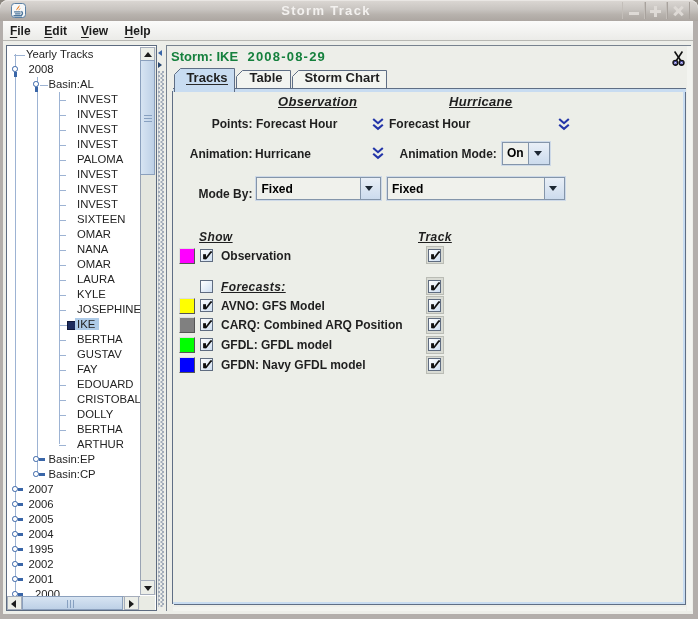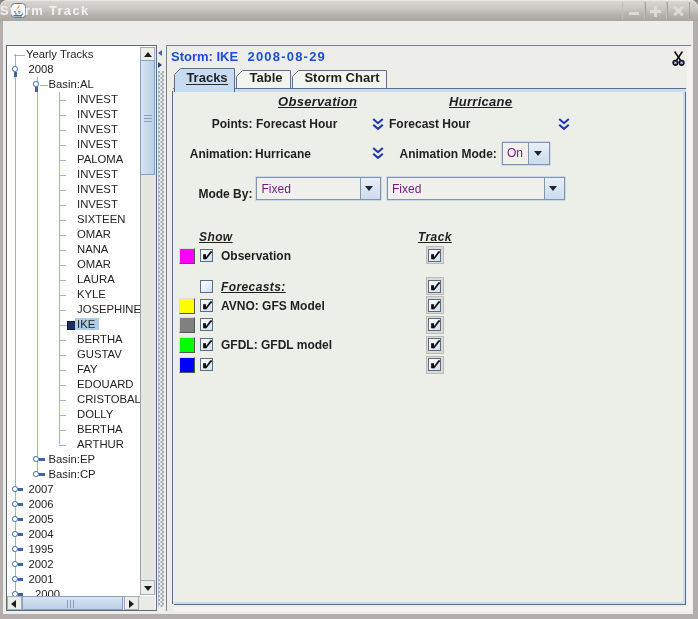--- a/index.html
+++ b/index.html
@@ -5,21 +5,21 @@
 body{width:698px;height:619px;background:#8b867f;font-family:"Liberation Sans",sans-serif;overflow:hidden}
 .abs{position:absolute}
 #win{position:absolute;left:0;top:0;width:698px;height:619px;background:#edeee9;border-radius:8px 8px 0 0}
 #win::before{content:"";position:absolute;left:0;top:21px;width:698px;height:598px;
  border-left:3px solid #b3aeab;border-right:5px solid #b3aeab;border-bottom:5px solid #b3aeab;box-sizing:border-box;z-index:50}
 #titlebar{position:absolute;left:0;top:0;width:698px;height:21px;border-radius:8px 8px 0 0;
  background:linear-gradient(#dcd8d4,#c8c4c0 45%,#b7b2ad 70%,#aca6a1);box-shadow:inset 0 1px 0 #e9e6e3}
 #javaico{position:absolute;left:10.5px;top:2.5px;width:15.5px;height:15.5px;background:#f6f8f9;
  border:1.2px solid #597fa3;border-radius:3.5px;box-sizing:border-box}
 #javaico svg{position:absolute;left:-0.5px;top:-0.5px}
-#title{position:absolute;left:0;top:3px;width:652px;text-align:left;font-weight:bold;font-size:13px;
+#title{position:absolute;left:0;top:3px;width:652px;text-align:center;font-weight:bold;font-size:13px;
  color:#f3f1ef;letter-spacing:1.3px}
 .wbtn{position:absolute;top:2px;width:22px;height:17px;border-left:1px solid #c3beb9;border-right:1px solid #a8a29d}
 .wbtn div{position:absolute;background:#dedad6}
 .wg-min{left:6px;top:10px;width:10px;height:3px}
 .wg-plus-h{left:5px;top:7.5px;width:11px;height:3px}
 .wg-plus-v{left:9px;top:3.5px;width:3px;height:11px}
 .wg-x1{left:9.5px;top:3px;width:3px;height:12px;transform:rotate(45deg)}
 .wg-x2{left:9.5px;top:3px;width:3px;height:12px;transform:rotate(-45deg)}
 #menubar{position:absolute;left:3px;top:21px;width:690px;height:19px;
  background:linear-gradient(#fbfbfa,#ebebe8);border-bottom:1px solid #b7b7b3}
@@ -52,32 +52,32 @@
 
 
 #splitdots{position:absolute;left:157.5px;top:71px;width:6px;height:536px;
  background-image:radial-gradient(circle at 1px 1px,#939fb1 0.65px,transparent 1px),radial-gradient(circle at 1px 1px,#939fb1 0.65px,transparent 1px);
  background-size:4px 4px,4px 4px;background-position:0 0,2.5px 2px}
 .sp-tri{position:absolute;width:0;height:0;border-style:solid}
 
 
 #rpanel{position:absolute;left:165.5px;top:44.5px;width:525.5px;height:566.5px;
  border-top:1.2px solid #77828f;border-left:1.2px solid #77828f;background:#edeee9;box-sizing:border-box}
-.shdr{position:absolute;font-weight:bold;font-size:13px;color:#1d4ed8;white-space:pre}
+.shdr{position:absolute;font-weight:bold;font-size:13px;color:#15803d;white-space:pre}
 #scissors{position:absolute;left:672px;top:51px}
 #tabline{position:absolute;left:172.5px;top:87.5px;width:513px;height:1px;background:#5f6e85}
 #tabband{position:absolute;left:172.5px;top:88.5px;width:513px;height:3px;background:#c8dcf1;z-index:2}
 #content{position:absolute;left:172.5px;top:91px;width:510.5px;height:511px;background:#eceee8;
  border-right:2.5px solid #c8dcf1;border-bottom:2.5px solid #c8dcf1;
  box-shadow:1px 1px 0 #5f6e85, -1px 0 0 #5f6e85;box-sizing:content-box}
 .lbl{position:absolute;font-weight:bold;font-size:12px;color:#1f1f1f;white-space:pre}
 .hdr-bi{position:absolute;font-weight:bold;font-style:italic;text-decoration:underline;font-size:13px;letter-spacing:0.3px;color:#1f1f1f;white-space:pre}
 .hdr-iu{position:absolute;font-weight:bold;font-style:italic;text-decoration:underline;font-size:12px;letter-spacing:0.4px;color:#1f1f1f;white-space:pre}
 .combo{position:absolute;background:#f0f1ec;border:1px solid #8495aa;box-sizing:border-box;box-shadow:0 0 0 1px #cdd9e8}
-.cbx-t{position:absolute;left:4.5px;top:3.5px;font-weight:normal;font-size:12px;color:#701a75}
+.cbx-t{position:absolute;left:4.5px;top:3.5px;font-weight:bold;font-size:12px;color:#000000}
 .cbx-a{position:absolute;right:0;top:0;bottom:0;width:19.5px;background:linear-gradient(#e9eff7,#ccdbed);border-left:1px solid #8495aa}
 .tri{position:absolute;left:4.5px;top:8px;width:0;height:0;border:4.5px solid transparent;border-top:5.5px solid #1c2733;border-bottom:none}
 .sw{position:absolute;width:16px;height:16px;border:1px solid #777;box-sizing:border-box;
  border-top-color:#ddd;border-left-color:#ddd;border-right-color:#555;border-bottom-color:#555}
 .cb{position:absolute;width:13px;height:13px;border:1.4px solid #5f6c80;box-sizing:border-box;
  background:linear-gradient(135deg,#ffffff,#cfdff2)}
 .cb svg{position:absolute;left:-1px;top:-1px}
 .cbcell{position:absolute;width:18px;height:18px;background:#d9dbd4;border:1px solid #babcb5;box-sizing:border-box}
 </style></head>
 <body>
@@ -99,20 +99,26 @@
       </div>
 <div class="wbtn" style="right:30px">
         <div class="wg-plus-h"></div>
         <div class="wg-plus-v"></div>
       </div>
 <div class="wbtn" style="right:8px">
         <div class="wg-x1"></div>
         <div class="wg-x2"></div>
       </div>
 </div>
+<div id="menubar">
+      <span class="mi" style="left:6.9px"><u>F</u>ile</span>
+      <span class="mi" style="left:41.3px"><u>E</u>dit</span>
+      <span class="mi" style="left:78px"><u>V</u>iew</span>
+      <span class="mi" style="left:121.6px"><u>H</u>elp</span>
+    </div>
 <div id="treepane"></div>
 <div class="tl" style="left:15.0px;top:54.0px;height:539.0px"></div>
 <div class="tl" style="left:36.5px;top:77.0px;height:396.0px"></div>
 <div class="tl" style="left:58.5px;top:92.0px;height:352.0px"></div>
 <div class="th" style="left:14px;top:54.5px;width:11px"></div>
 <div class="tt" style="left:26px;top:47.7px">Yearly Tracks</div>
 <div class="hc" style="left:12.0px;top:66.0px"></div>
 <div class="hs" style="left:14.2px;top:71.7px;width:2.5px;height:5px"></div>
 <div class="tt" style="left:28.5px;top:62.7px">2008</div>
 <div class="hc" style="left:33.0px;top:81.0px"></div>
@@ -334,20 +340,21 @@
         <path d="M4.4 10.2 L10.4 2.2 L11.9 2.2 L11.9 3.3 L6.4 10.2 Z" fill="#111"></path>
       </svg>
     </div>
 <div class="sw" style="left:179px;top:317.0px;background:#808080"></div>
 <div class="cb" style="left:200.0px;top:318.2px">
       <svg width="13" height="13" viewBox="0 0 13 13">
         <rect x="3.1" y="5.2" width="2.9" height="5" fill="#111"></rect>
         <path d="M4.4 10.2 L10.4 2.2 L11.9 2.2 L11.9 3.3 L6.4 10.2 Z" fill="#111"></path>
       </svg>
     </div>
+<div class="lbl" style="left:221px;top:318.0px">CARQ: Combined ARQ Position</div>
 <div class="cbcell" style="left:425.5px;top:315.7px"></div>
     <div class="cb" style="left:428.0px;top:318.2px">
       <svg width="13" height="13" viewBox="0 0 13 13">
         <rect x="3.1" y="5.2" width="2.9" height="5" fill="#111"></rect>
         <path d="M4.4 10.2 L10.4 2.2 L11.9 2.2 L11.9 3.3 L6.4 10.2 Z" fill="#111"></path>
       </svg>
     </div>
 <div class="sw" style="left:179px;top:337.0px;background:#00ff00"></div>
 <div class="cb" style="left:200.0px;top:338.2px">
       <svg width="13" height="13" viewBox="0 0 13 13">
@@ -363,19 +370,20 @@
         <path d="M4.4 10.2 L10.4 2.2 L11.9 2.2 L11.9 3.3 L6.4 10.2 Z" fill="#111"></path>
       </svg>
     </div>
 <div class="sw" style="left:179px;top:357.0px;background:#0000ff"></div>
 <div class="cb" style="left:200.0px;top:358.2px">
       <svg width="13" height="13" viewBox="0 0 13 13">
         <rect x="3.1" y="5.2" width="2.9" height="5" fill="#111"></rect>
         <path d="M4.4 10.2 L10.4 2.2 L11.9 2.2 L11.9 3.3 L6.4 10.2 Z" fill="#111"></path>
       </svg>
     </div>
+<div class="lbl" style="left:221px;top:358.0px">GFDN: Navy GFDL model</div>
 <div class="cbcell" style="left:425.5px;top:355.7px"></div>
     <div class="cb" style="left:428.0px;top:358.2px">
       <svg width="13" height="13" viewBox="0 0 13 13">
         <rect x="3.1" y="5.2" width="2.9" height="5" fill="#111"></rect>
         <path d="M4.4 10.2 L10.4 2.2 L11.9 2.2 L11.9 3.3 L6.4 10.2 Z" fill="#111"></path>
       </svg>
     </div>
 </div>
 </body></html>

